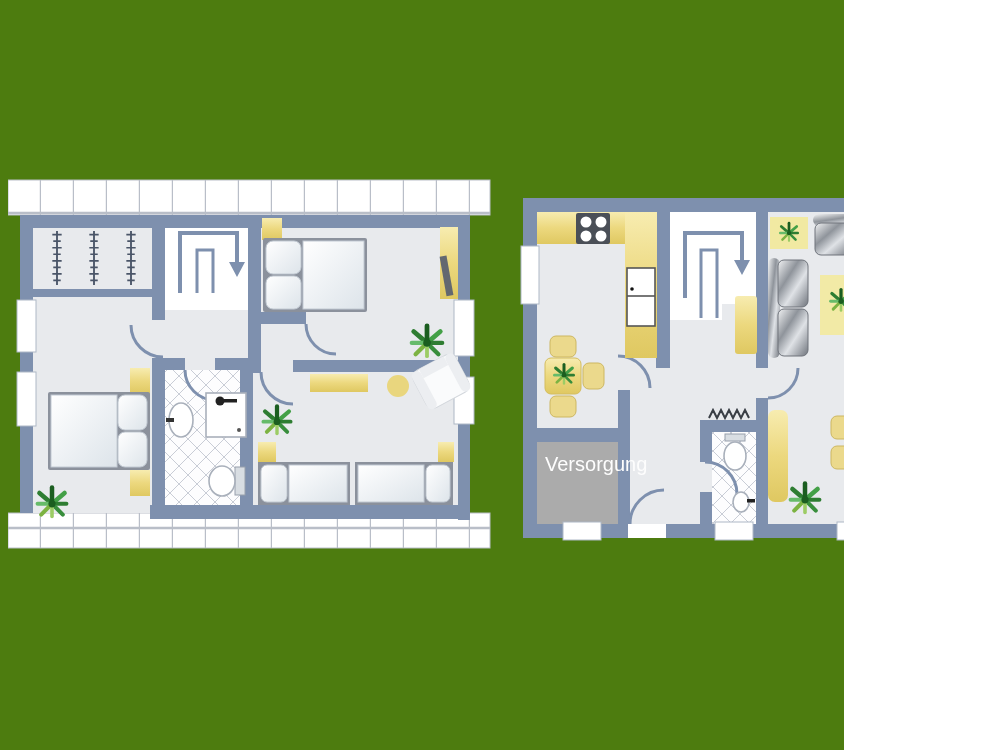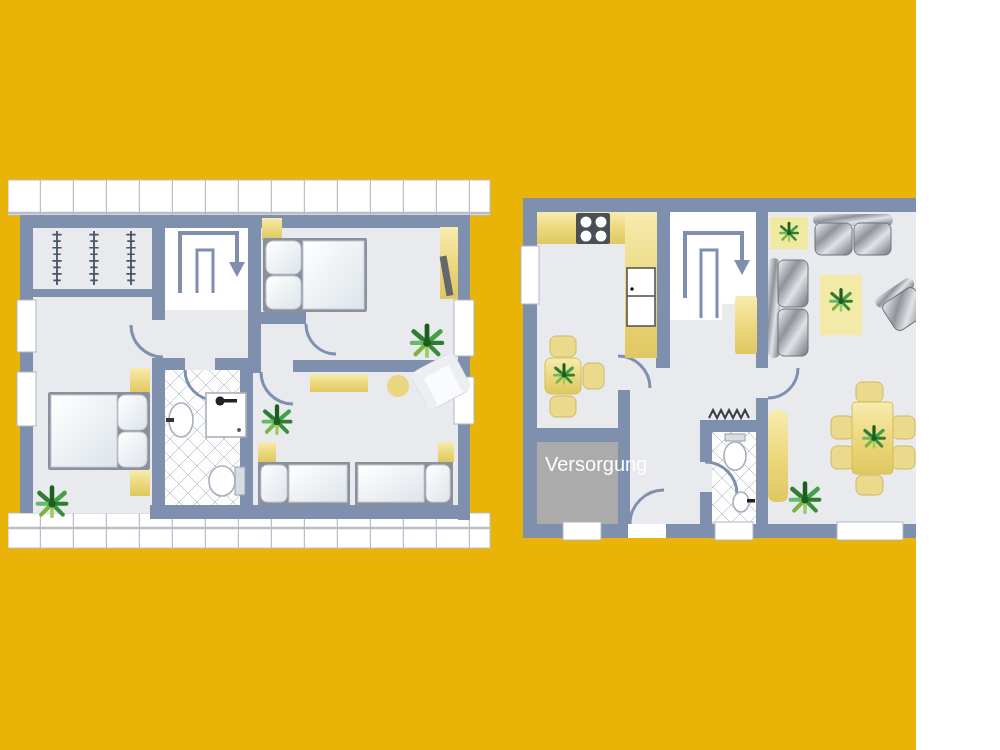--- a/index.html
+++ b/index.html
@@ -1,16 +1,16 @@
 <!DOCTYPE html>
 <html><head>
 <meta charset="utf-8">
 <style>
   html,body{margin:0;padding:0;background:#ffffff;}
-  #stage{position:relative;width:916px;height:750px;background:#eab308;overflow:hidden;
+  #stage{position:relative;width:844px;height:750px;background:#4d7c0f;overflow:hidden;
          font-family:"Liberation Sans", sans-serif;}
   .plan{position:absolute;}
   svg text{font-family:"Liberation Sans", sans-serif;}
   .wall{fill:#7E90AE;}
   .floor{fill:#E8EAED;}
   .white-floor{fill:#FFFFFF;}
   .arc{fill:none;stroke:#7E90AE;stroke-width:3;}
   .win{fill:#FFFFFF;stroke:#AEB8C6;stroke-width:1;}
   .frame{fill:#8B919C;}
   .soft{fill:url(#mattress);stroke:#C2CAD3;stroke-width:1;}

